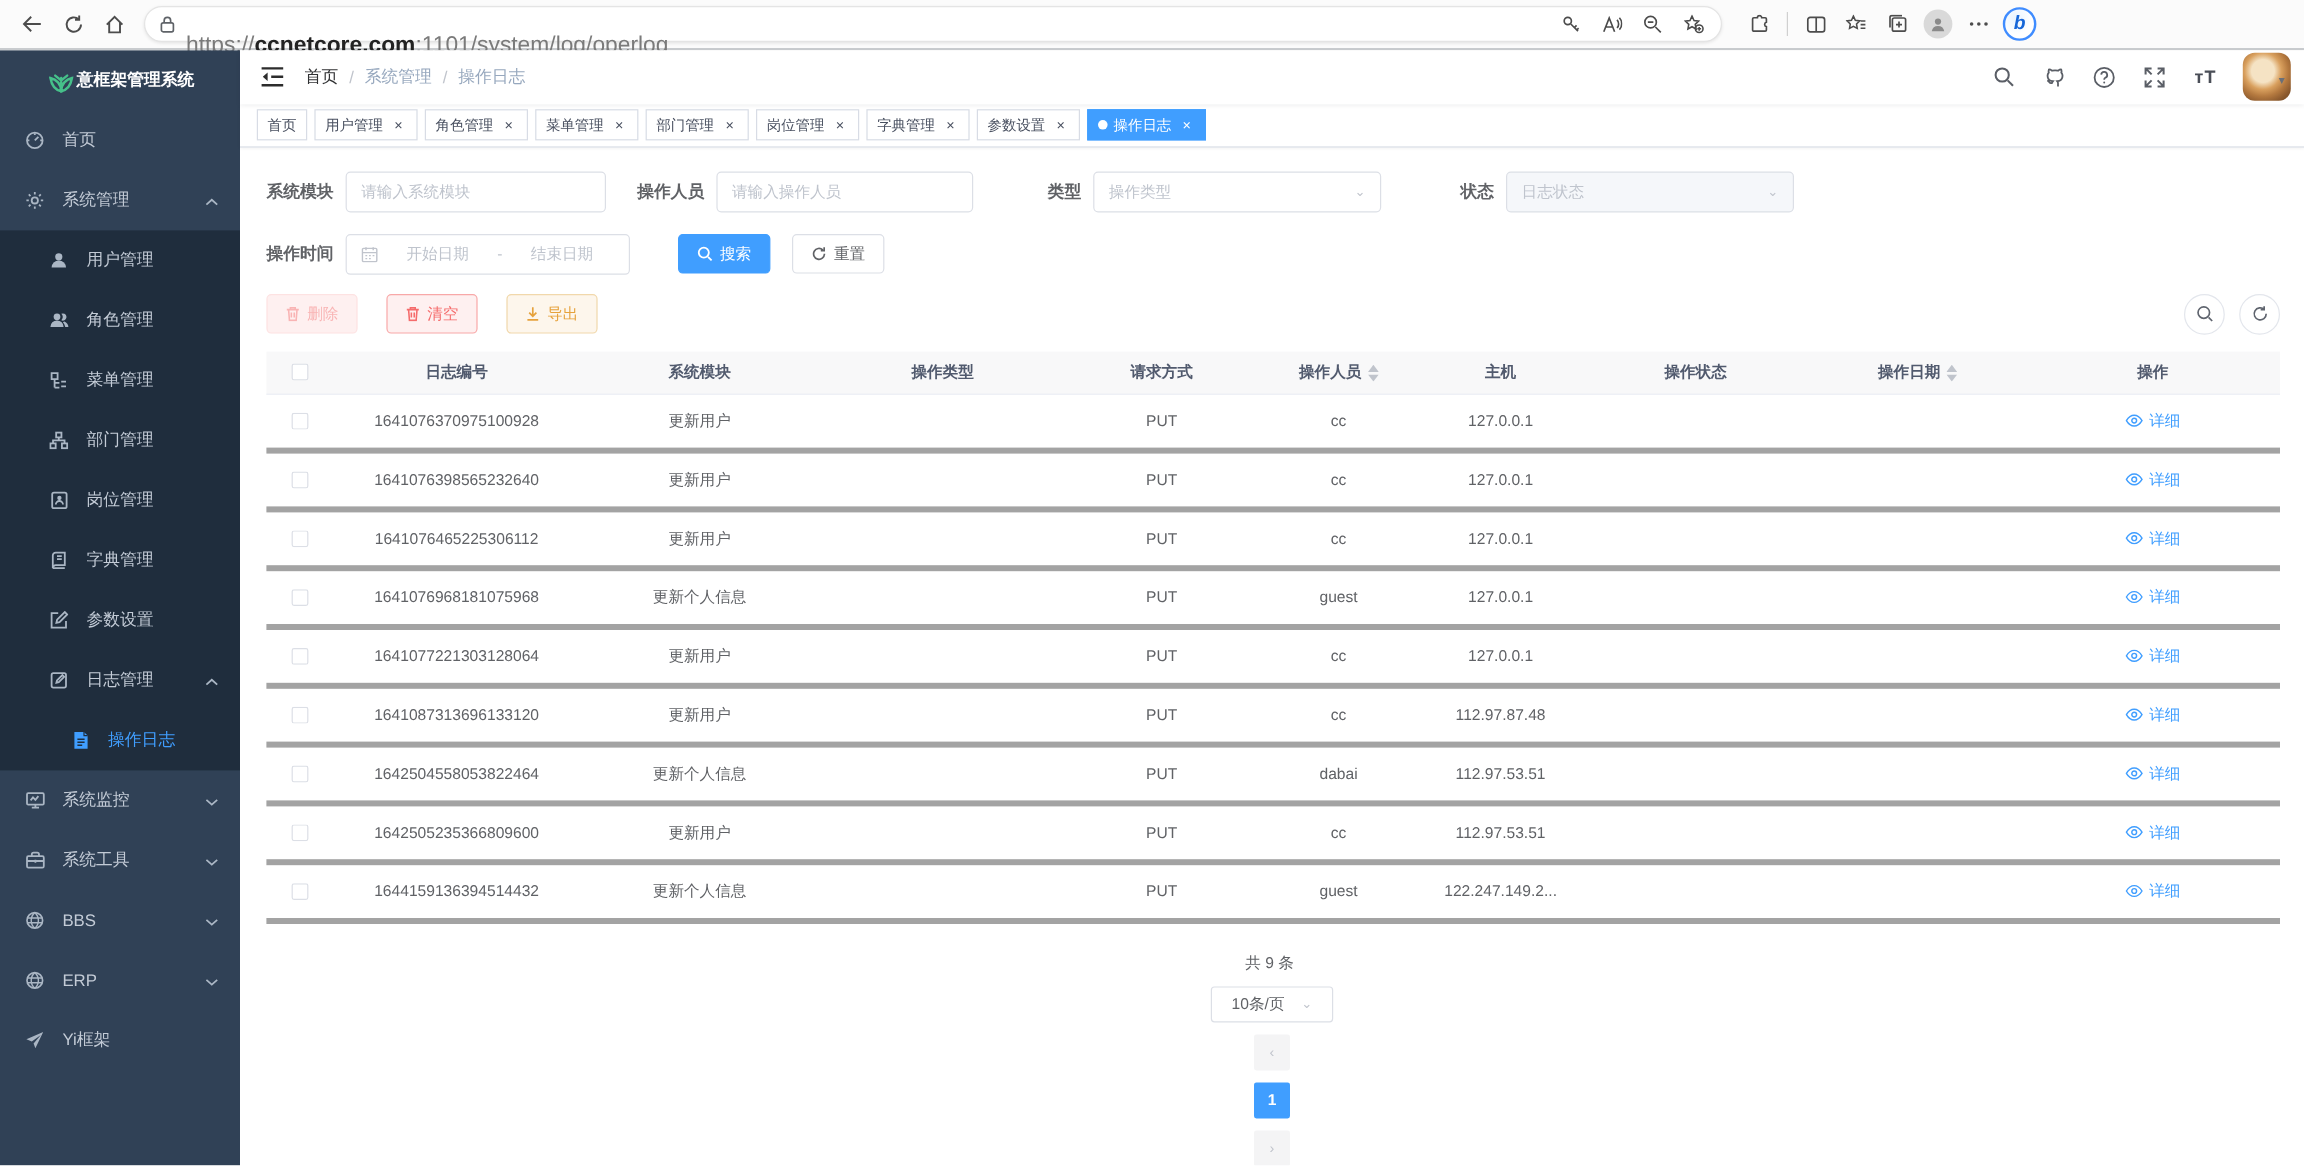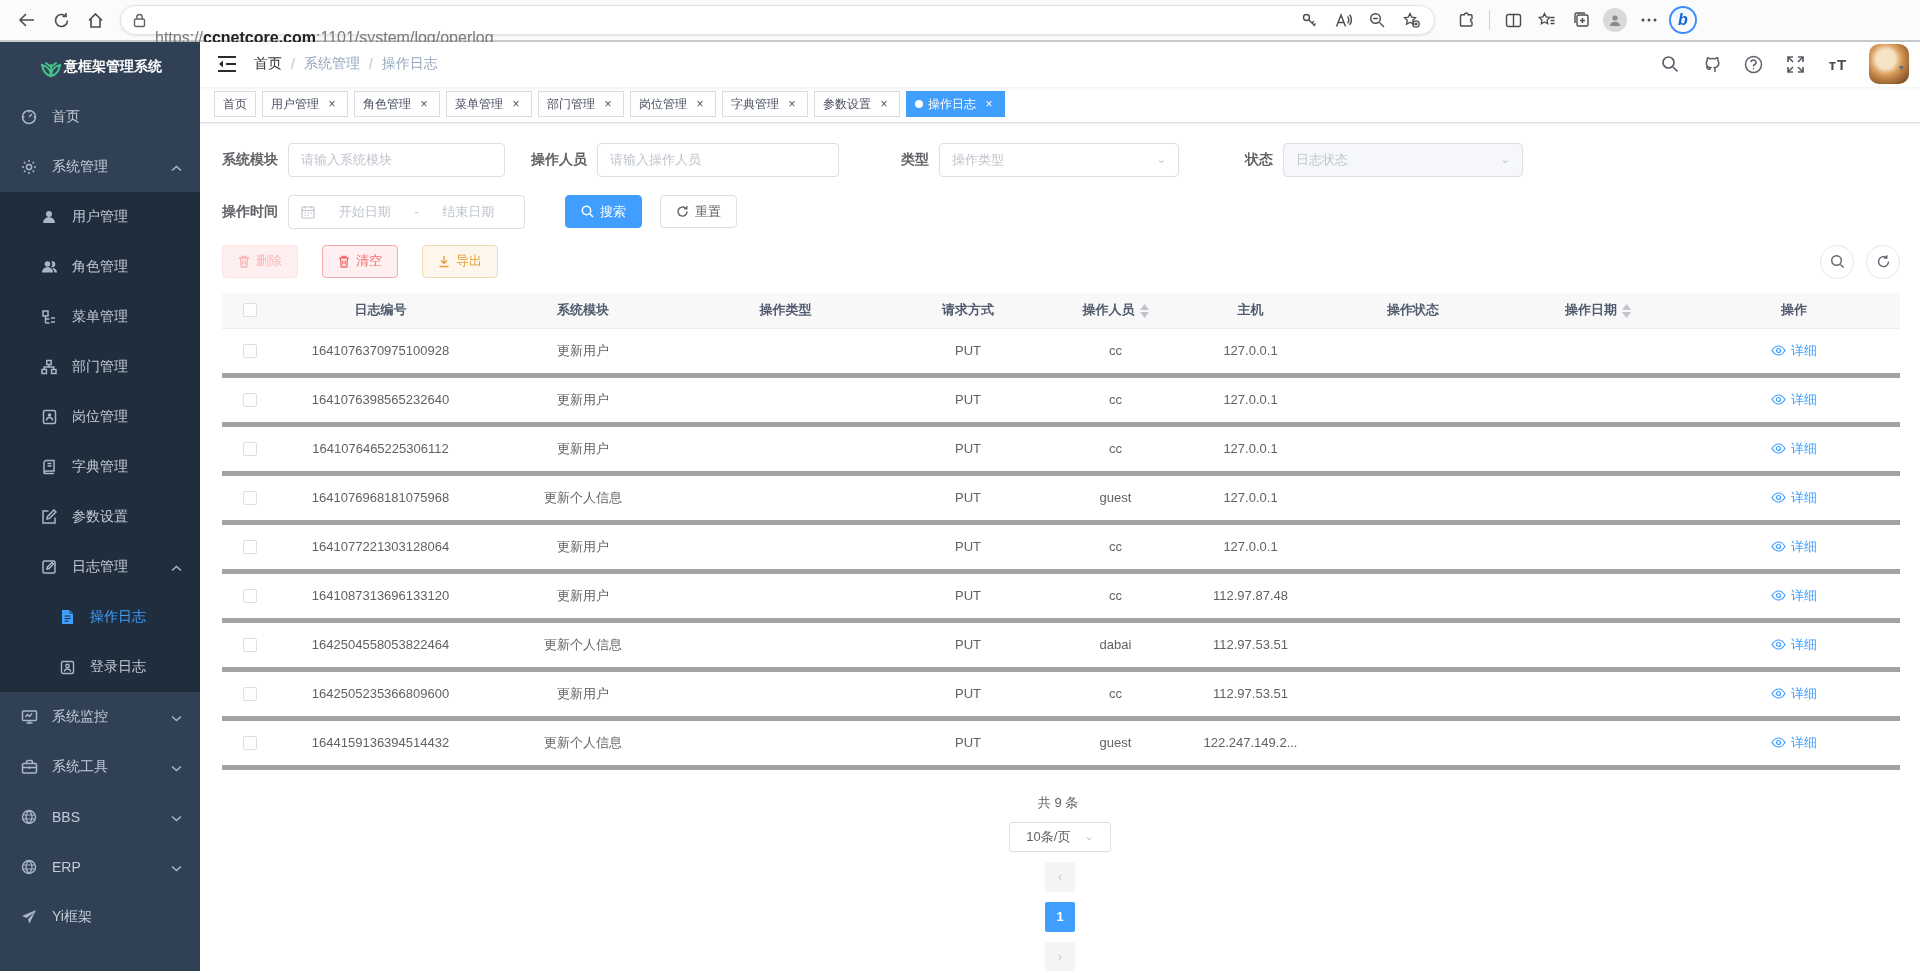--- a/index.html
+++ b/index.html
@@ -2,21 +2,21 @@
 <html><head>
 <meta charset="utf-8">
 <style>
   * { margin:0; padding:0; box-sizing:border-box; }
   html,body { width:1920px; height:973px; overflow:hidden; font-family:"Liberation Sans","DejaVu Sans",sans-serif; background:#fff; }
 
   
   .browser-bar { height:42px; background:#fbfbfb; border-bottom:2px solid #c9cccf; display:flex; align-items:center; padding:0 10px; }
   .b-icon { width:34px; height:34px; display:flex; align-items:center; justify-content:center; color:#4c4c4c; border-radius:6px; flex:0 0 auto; }
   .url-pill { flex:0 0 1315px; height:30px; background:#fff; border:1px solid #e4e4e4; box-shadow:0 1px 3px rgba(0,0,0,.10); border-radius:15px; display:flex; align-items:center; padding:0 6px 0 12px; margin:0 8px; }
-  .url-text { font-size:16px; color:#7a7a7a; flex:1 1 auto; white-space:nowrap; overflow:hidden;margin-top:36px; }
+  .url-text { font-size:19px; color:#7a7a7a; flex:1 1 auto; white-space:nowrap; overflow:hidden;margin-top:36px; }
   .url-text b { color:#222; font-weight:700; }
   .pill-icons { display:flex; align-items:center; }
   .chrome-right { display:flex; align-items:center; margin-left:6px; }
   .v-div { width:1px; height:20px; background:#d0d0d0; margin:0 6px; }
   .b-avatar { width:24px; height:24px; border-radius:50%; background:#d9d9d9; display:flex; align-items:center; justify-content:center; }
   .copilot { width:28px; height:28px; border-radius:50%; background:radial-gradient(circle at 35% 30%, #e8f4ff, #ffffff 60%); border:2px solid #3f8cff; display:flex; align-items:center; justify-content:center; color:#1566d8; font-weight:700; font-style:italic; font-size:16px; }
 
   
   .app { display:flex; height:929px; }
   .sidebar { width:200px; background:#304156; color:#c3cbd6; overflow:hidden; flex:0 0 200px; }
@@ -62,21 +62,21 @@
   .el-select { justify-content:space-between; color:#bfc4cd; cursor:pointer; }
   .sel-caret { color:#c0c4cc; font-size:11px; }
   .date-range { width:237px; gap:6px; color:#bfc4cd; }
   .date-range .dseg { flex:1; text-align:center; }
   .btn { height:33px; border-radius:4px; font-size:13px; display:inline-flex; align-items:center; gap:6px; padding:0 15px; cursor:pointer; border:1px solid transparent; font-family:inherit; }
   .btn-primary { background:#409EFF; border-color:#409EFF; color:#fff; }
   .btn-plain { background:#fff; border-color:#dcdfe6; color:#606266; }
   .btn-danger-disabled { background:#fef0f0; border-color:#fde2e2; color:#f9b4b4; }
   .btn-danger { background:#fef0f0; border-color:#f8a8a8; color:#f56c6c; }
   .btn-warn { background:#fdf6ec; border-color:#f1d8ab; color:#e6a23c; }
-  .toolbar-row { display:flex; margin-bottom:14px; }
+  .toolbar-row { display:flex; align-items:center; margin-bottom:14px; }
   .tool-right { margin-left:auto; display:flex; gap:12px; }
   .circle-btn { width:34px; height:34px; border-radius:50%; border:1px solid #e3e6ec; background:#fff; display:flex; align-items:center; justify-content:center; color:#5f646e; cursor:pointer; }
 
   
   .grid { width:100%; }
   .grid-header { display:flex; background:#f8f8f9; height:36px; align-items:center; border-bottom:1px solid #ebeef5; }
   .grid-header .cell { font-size:13px; color:#515a6e; font-weight:700; }
   .grid-row { display:flex; height:49px; align-items:center; border-bottom:5px solid #a3a3a3; }
   .cell { text-align:center; font-size:13px; color:#606266; overflow:hidden; white-space:nowrap; }
   .c-check { width:56px; flex:0 0 56px; display:flex; justify-content:center; }
@@ -316,30 +316,20 @@
         <div class="menu-item lvl3 active">
           <span class="mi-icon">
               <svg width="15" height="16" viewBox="0 0 15 16" fill="currentColor">
                 <path d="M2 1h8l3 3v11H2z"></path>
                 <path d="M10 1v3h3" fill="none" stroke="#1f2d3d" stroke-width="1"></path>
                 <path d="M4.5 7h6M4.5 9.5h6M4.5 12h4" stroke="#1f2d3d" stroke-width="1.2"></path>
               </svg>
             </span>
           <span>操作日志</span>
         </div>
-        <div class="menu-item lvl3">
-          <span class="mi-icon">
-              <svg width="15" height="15" viewBox="0 0 15 15" fill="none" stroke="currentColor" stroke-width="1.4">
-                <rect x="1.5" y="1.5" width="12" height="12" rx="1.5"></rect>
-                <circle cx="7.5" cy="6" r="1.7"></circle>
-                <path d="M4.3 11.5a3.3 3.3 0 0 1 6.4 0"></path>
-              </svg>
-            </span>
-          <span>登录日志</span>
-        </div>
       </div>
       <div class="menu-item">
         <span class="mi-icon">
             <svg width="17" height="16" viewBox="0 0 17 16" fill="none" stroke="currentColor" stroke-width="1.5">
               <rect x="1.5" y="2" width="14" height="9.5" rx="1"></rect>
               <path d="m4.5 8 2-2.5 2 2 2.5-3M8.5 11.5V14M5.5 14h6"></path>
             </svg>
           </span>
         <span>系统监控</span>
         <span class="chev"><svg width="11" height="7" viewBox="0 0 11 7" fill="none" stroke="currentColor" stroke-width="1.5">
@@ -481,21 +471,21 @@
     </div>
 
     <div class="content">
 
       <div class="filter-row">
         <span class="f-label">系统模块</span>
         <span class="el-input" style="width:217px">
           <input placeholder="请输入系统模块" style="">
         </span>
         <span class="f-label" style="margin-left:26px">操作人员</span>
-        <span class="el-input" style="width:242px">
+        <span class="el-input" style="width:214px">
           <input placeholder="请输入操作人员" style="">
         </span>
         <span class="f-label" style="margin-left:62px">类型</span>
         <span class="el-input el-select" style="width:240px">
           <span>操作类型</span>
           <span class="sel-caret">⌄</span>
         </span>
         <span class="f-label" style="margin-left:66px">状态</span>
         <span class="el-input el-select" style="width:240px;background:#f5f7fa">
           <span>日志状态</span>

